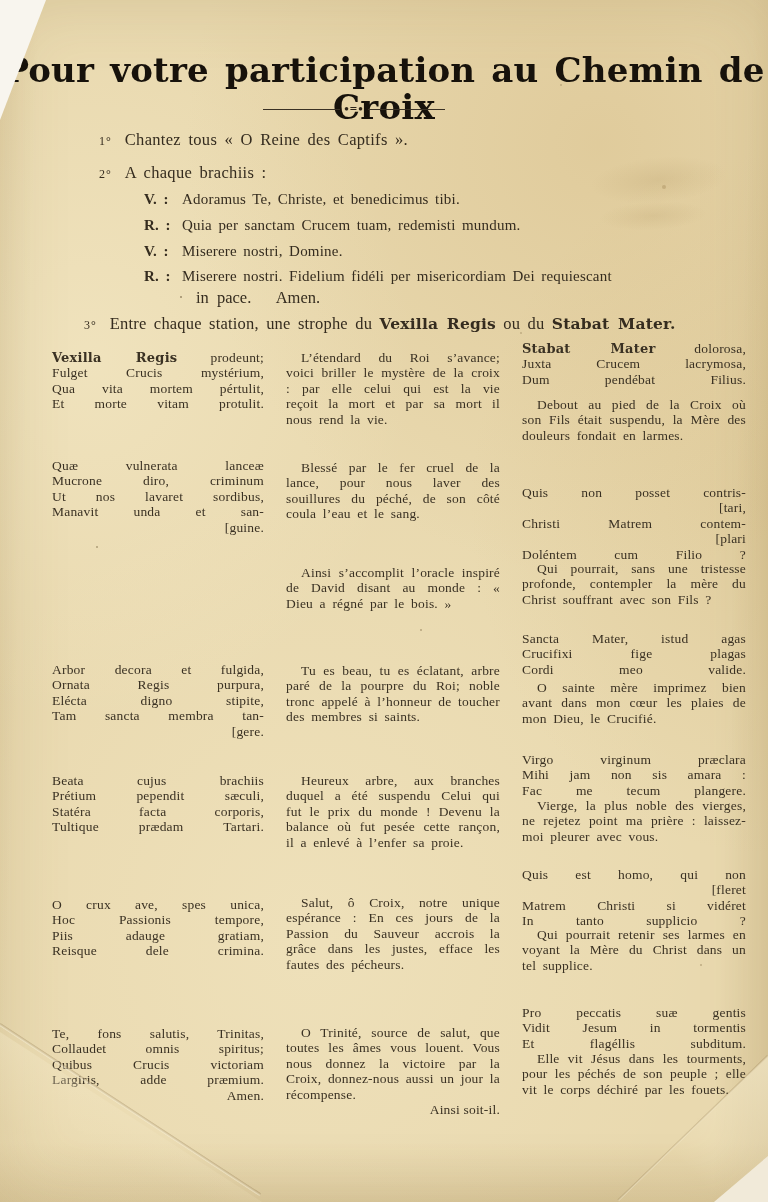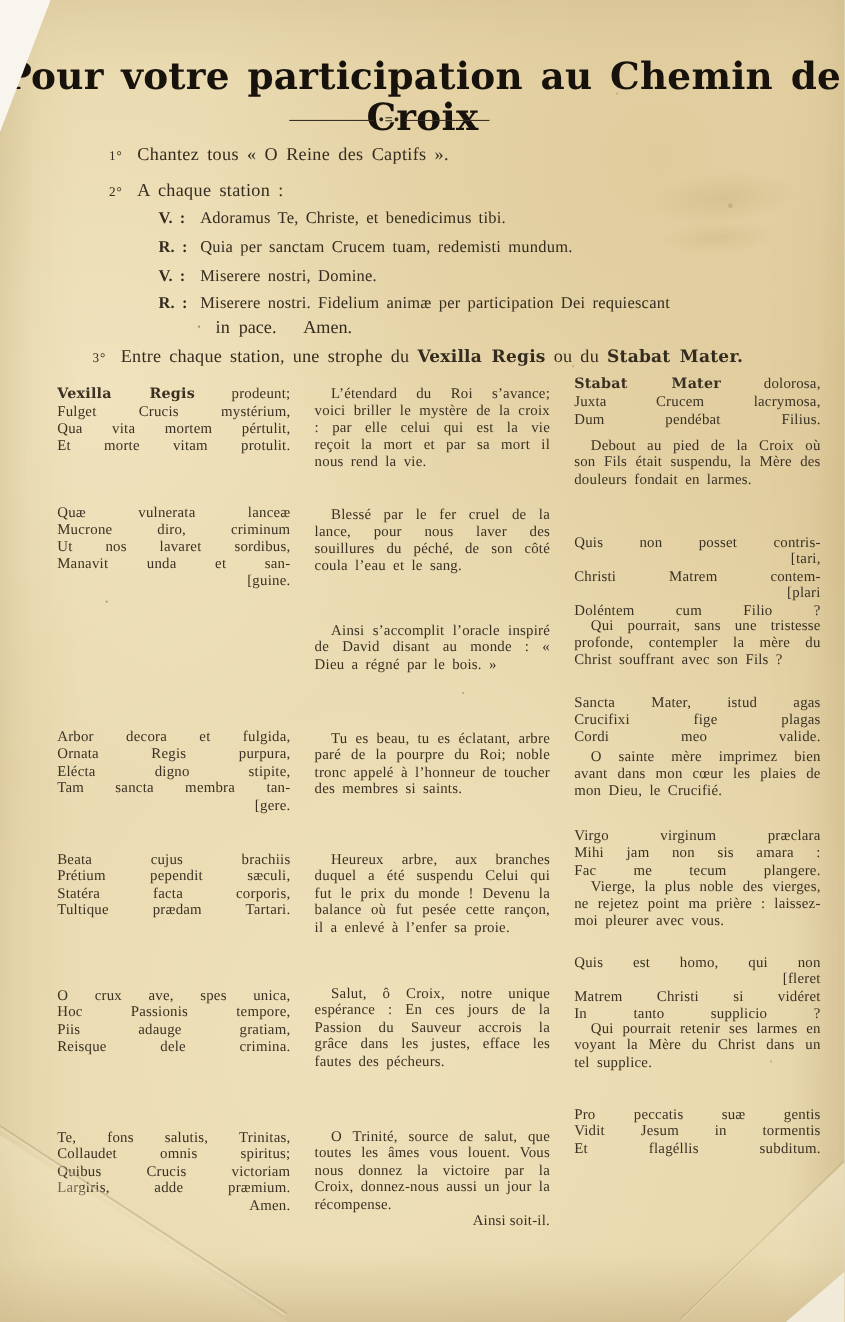--- a/index.html
+++ b/index.html
@@ -86,28 +86,28 @@
   <h1 class="title">Pour votre participation au Chemin de Croix</h1>
 
   <div class="rule">
     <span class="seg"></span>
     <span class="orn">•=•</span>
     <span class="seg"></span>
   </div>
 
   <div id="numitems">
       <div class="hitem" style="top: 130px;"><span class="ord">1°</span><span>Chantez tous « O Reine des Captifs ».</span></div>
-      <div class="hitem" style="top: 163px;"><span class="ord">2°</span><span>A chaque station :</span></div>
+      <div class="hitem" style="top: 163px;"><span class="ord">2°</span><span>A chaque brachiis :</span></div>
     </div>
 
   <div id="responses">
       <div class="resp" style="top: 191px;"><span class="lbl">V. :</span><span>Adoramus Te, Christe, et benedicimus tibi.</span></div>
       <div class="resp" style="top: 217px;"><span class="lbl">R. :</span><span>Quia per sanctam Crucem tuam, redemisti mundum.</span></div>
       <div class="resp" style="top: 243px;"><span class="lbl">V. :</span><span>Miserere nostri, Domine.</span></div>
-      <div class="resp" style="top: 268px;"><span class="lbl">R. :</span><span>Miserere nostri. Fidelium animæ per participation Dei requiescant</span></div>
+      <div class="resp" style="top: 268px;"><span class="lbl">R. :</span><span>Miserere nostri. Fidelium fidéli per misericordiam Dei requiescant</span></div>
       <div class="resp-wrap" style="top: 288px;">in pace.&nbsp;&nbsp;&nbsp;Amen.</div>
     </div>
 
   <div class="item3"><span class="ord">3°</span><span>Entre chaque station, une strophe du </span><b>Vexilla Regis</b><span> ou du </span><b>Stabat Mater.</b></div>
 
   <div class="cols">
     <div class="col c0">
         <div class="block verse" style="top: 10px;">
           <div class="vline"><b>Vexilla Regis</b> prodeunt;</div>
           <div class="vline">Fulget Crucis mystérium,</div>
@@ -213,20 +213,23 @@
           <div class="vline">Matrem Christi si vidéret</div>
           <div class="vline">In tanto supplicio ?</div>
         </div>
         <div class="block prose" style="top: 587px;">
           <div class="ptext">Qui pourrait retenir ses larmes en voyant la Mère du Christ dans un tel supplice.</div>
         </div>
         <div class="block verse" style="top: 665px;">
           <div class="vline">Pro peccatis suæ gentis</div>
           <div class="vline">Vidit Jesum in tormentis</div>
           <div class="vline">Et flagéllis subditum.</div>
+        </div>
+        <div class="block prose" style="top: 711px;">
+          <div class="ptext">Elle vit Jésus dans les tourments, pour les péchés de son peuple ; elle vit le corps déchiré par les fouets.</div>
         </div>
       </div>
   </div>
 
   <div class="corner-tl"></div>
   <div class="fold-bl"></div>
   <div class="crease-bl"></div>
   <div class="fold-br"></div>
   <div class="corner-br"></div>
   <div class="crease-br"></div>

